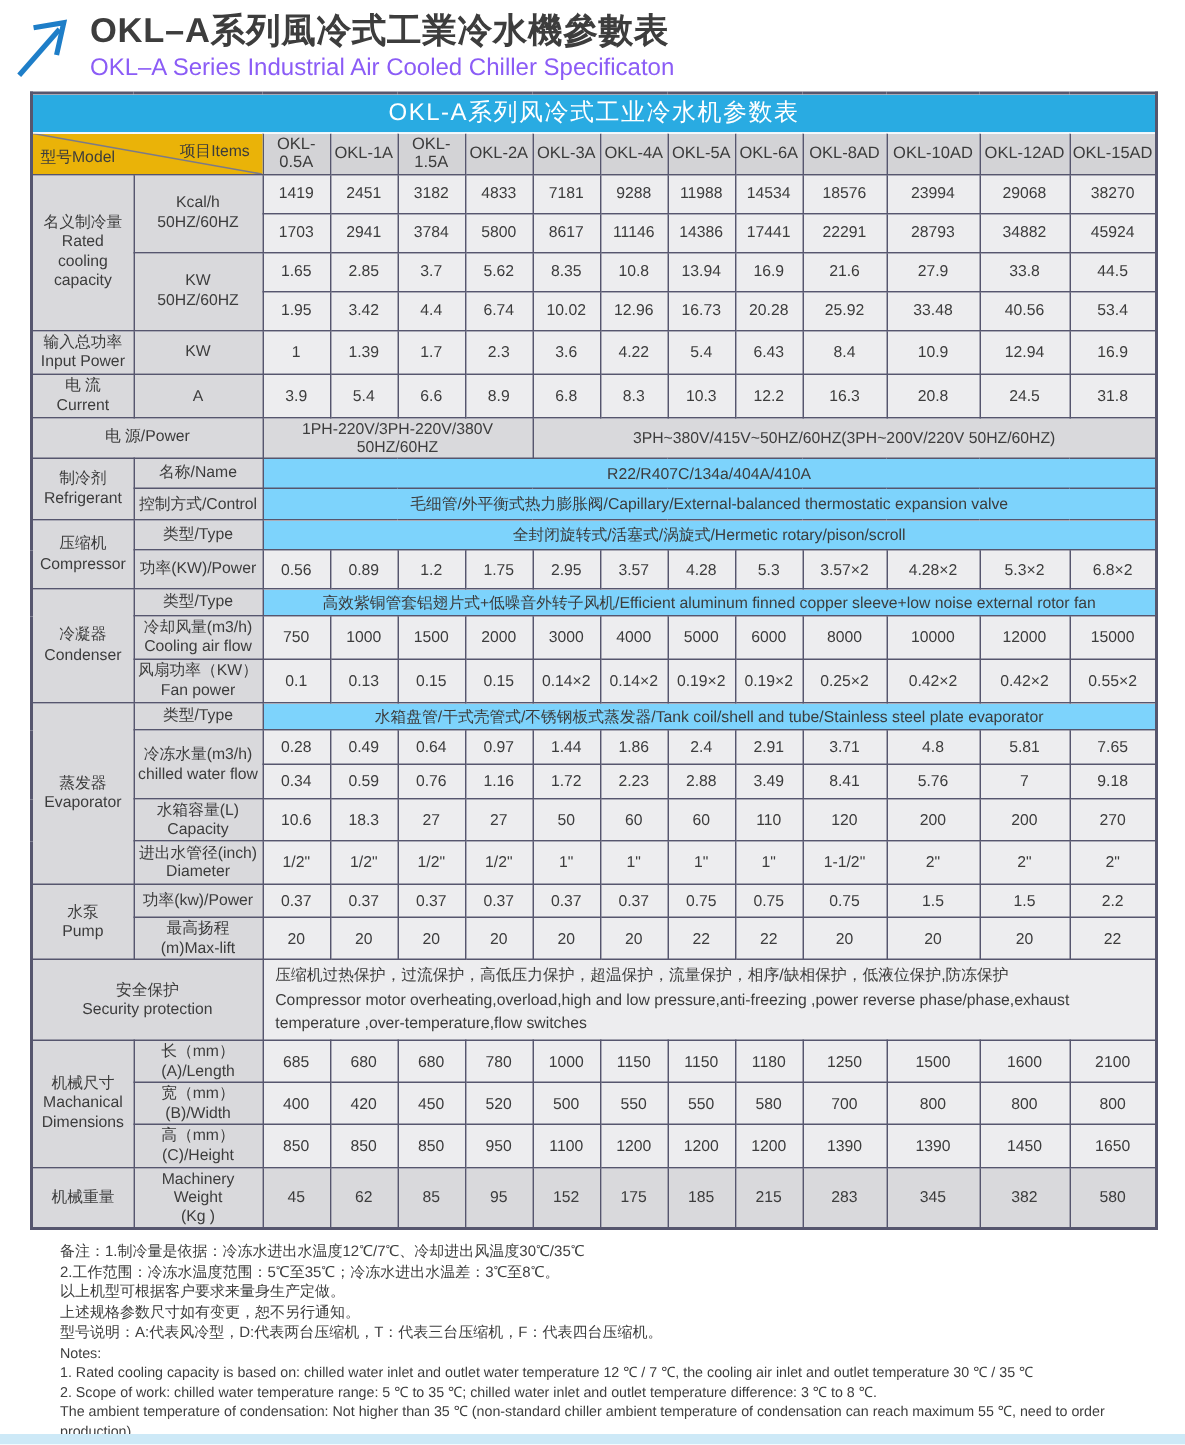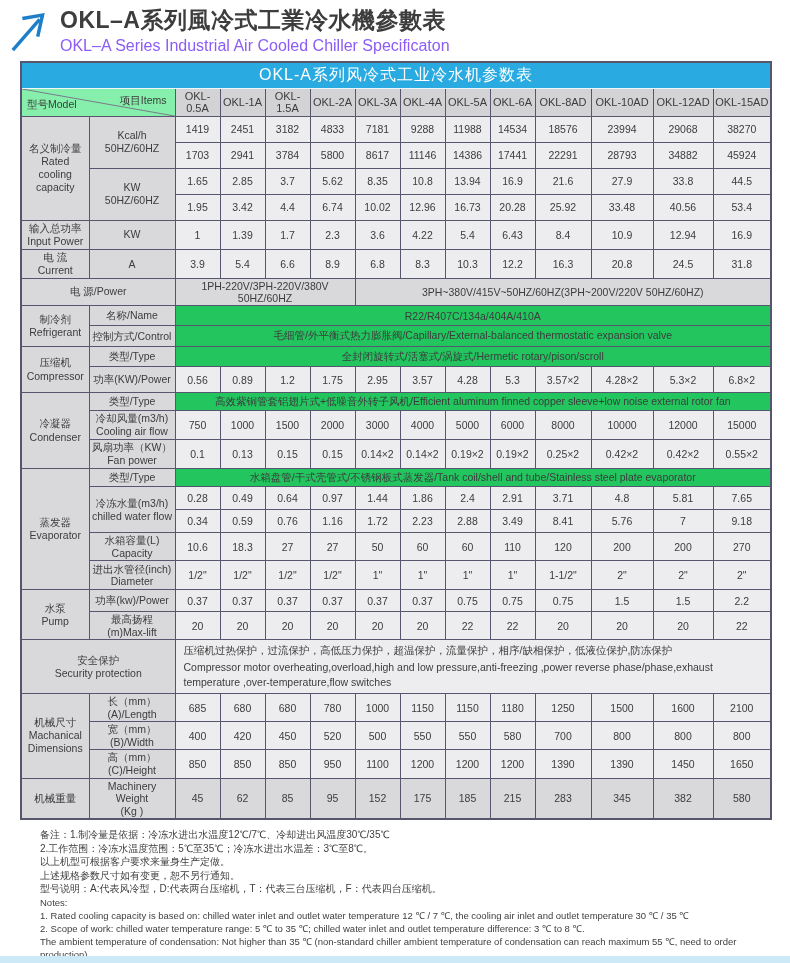--- a/index.html
+++ b/index.html
@@ -14,28 +14,28 @@
   .header { display:flex; align-items:flex-start; padding:5px 0 0 8px; }
   .logo { width:46px; height:46px; margin-top:2px; flex:0 0 auto; }
   .titles { margin-left:6px; }
   .title-cn { font-size:23px; font-weight:700; color:#3d3d3d; letter-spacing:.5px; }
   .title-en { font-size:16px; color:#8b5cf6; margin-top:1px;text-align:center; }
 
   table { border-collapse:collapse; table-layout:fixed; width:750px; margin:6px 0 0 20px; border:2px solid #56566e; }
   td, th { border:1px solid #56566e; text-align:center; vertical-align:middle; font-size:10.5px; padding:1px 2px; overflow:hidden; }
   tr.banner td { background:#29ABE2; color:#ffffff; font-size:16px; letter-spacing:1px; border-bottom:1px solid #eef6fb; }
   th { background:#D3D3D6; font-weight:normal; font-size:11px; padding:1px 0; }
-  .corner { background:#86efac; position:relative; padding:0; }
+  .corner { background:#eab308; position:relative; padding:0; }
   .corner svg.diag { position:absolute; left:0; top:0; width:100%; height:100%; }
   .corner .m { position:absolute; left:5px; bottom:4px; font-size:10.5px; }
   .corner .i { position:absolute; right:8px; top:5px; font-size:10.5px; }
   .lbl { background:#D9D9DC; white-space:pre-line; line-height:1.25; }
   .itm { background:#D9D9DC; white-space:pre-line; line-height:1.2; }
   .val { background:#EDEDEF; }
-  .wide { background:#22c55e; }
+  .wide { background:#7dd3fc; }
   tr.gray-row td { background:#D9D9DC; }
   .sec { background:#EDEDEF; text-align:left; padding:3px 8px; line-height:1.45; }
   .sec .en { margin-top:1px; }
 
   .notes { margin:8px 0 0 40px; font-size:10px; color:#3e3e3e; line-height:13.5px; width:730px; }
   .notes .ind { }
   .notes .en { font-size:9.5px; line-height:13px; }
 
   .bottom-bar { position:absolute; left:0; bottom:0; width:790px; height:7px; background:#CDE9F7; }
 </style>

